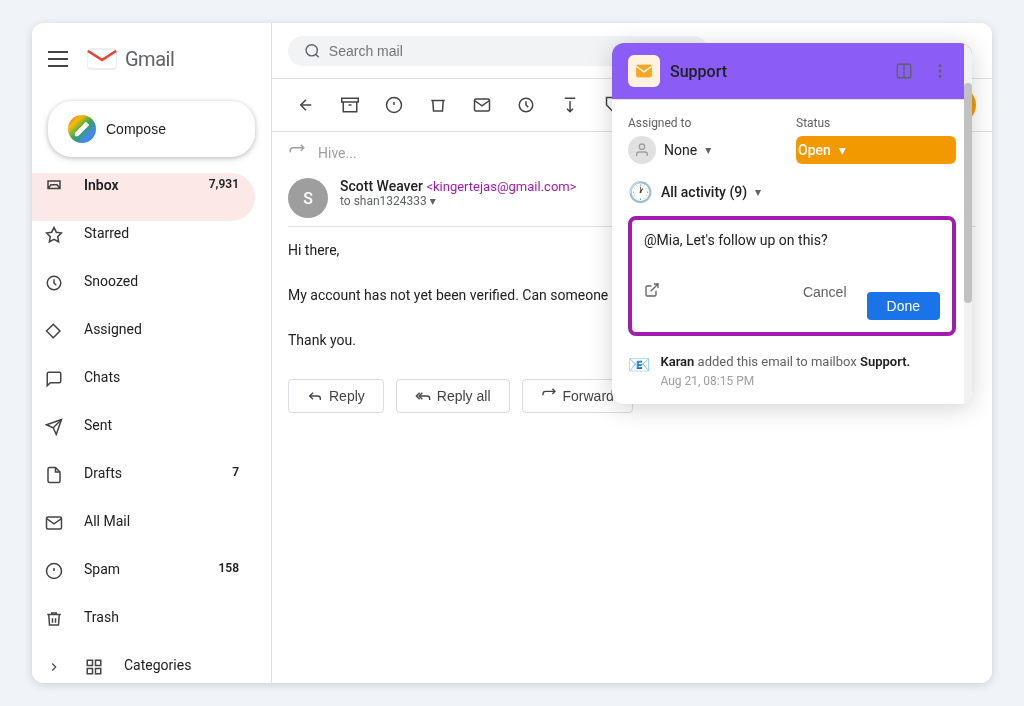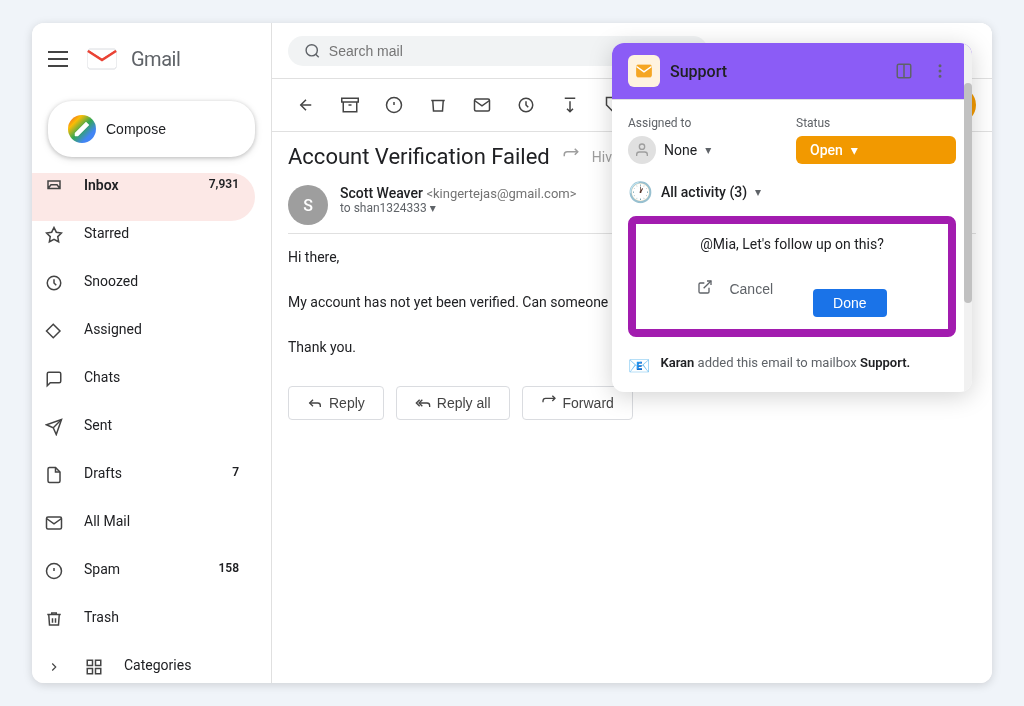--- a/index.html
+++ b/index.html
@@ -40,21 +40,21 @@
     }
     .menu-icon {
       width: 24px; height: 24px;
       cursor: pointer;
       display: flex; flex-direction: column; justify-content: center; gap: 5px;
     }
     .menu-icon span {
       display: block; width: 20px; height: 2px; background: #444;
     }
     .gmail-logo {
-      display: flex; align-items: center; gap: 11px;
+      display: flex; align-items: center; gap: 5px;
     }
     .gmail-text {
       font-size: 20px; color: #5f6368; font-weight: 400; letter-spacing: -0.5px;
     }
     .compose-btn {
       margin: 8px 16px 16px 16px;
       display: flex; align-items: center; gap: 10px;
       padding: 14px 20px;
       border-radius: 24px;
       background: #fff;
@@ -144,21 +144,21 @@
       border-bottom: 1px solid #e0e0e0;
     }
     .avatar-circle {
       width: 40px; height: 40px; border-radius: 50%;
       background: #9e9e9e; color: white;
       display: flex; align-items: center; justify-content: center;
       font-size: 16px; font-weight: 500; flex-shrink: 0;
     }
     .sender-info { flex: 1; }
     .sender-name { font-size: 14px; font-weight: 500; color: #202124; }
-    .sender-name a { color: #737373; text-decoration: none; font-size: 13px; font-weight: 400; }
+    .sender-name a { color: #a21caf; text-decoration: none; font-size: 13px; font-weight: 400; }
     .to-line { font-size: 12px; color: #5f6368; }
     .email-body-text { padding: 12px 0; font-size: 14px; color: #202124; line-height: 1.6; }
     .email-actions { display: flex; gap: 12px; padding: 16px 0; }
     .email-action-btn {
       display: flex; align-items: center; gap: 6px;
       padding: 8px 18px;
       border: 1px solid #dadce0; border-radius: 4px;
       cursor: pointer; font-size: 14px; color: #444;
       background: #fff;
     }
@@ -213,52 +213,52 @@
       background: #e0e0e0;
       display: flex; align-items: center; justify-content: center;
       color: #9e9e9e;
     }
     .assigned-text { font-size: 14px; color: #202124; }
     .chevron-down { font-size: 12px; color: #5f6368; }
     .status-control {
       display: flex; align-items: center; gap: 8px;
       background: #f29900;
       color: white;
-      padding: 6px 14px;
+      padding: 6px 2px;
       border-radius: 6px;
       cursor: pointer;
       font-size: 14px; font-weight: 500;
     }
     .activity-section { margin-top: 4px; }
     .activity-header {
       display: flex; align-items: center; gap: 8px;
       margin-bottom: 12px;
       cursor: pointer;
     }
     .activity-icon { font-size: 20px; }
     .activity-title { font-size: 14px; font-weight: 500; color: #202124; }
     .activity-chevron { font-size: 12px; color: #5f6368; }
     .comment-box {
-      border: 8px solid #a21caf;
+      border: 4px solid #a21caf;
       border-radius: 8px;
       padding: 12px;
       min-height: 120px;
-      display: flex; flex-direction: column; align-items: center;
+      display: flex; flex-direction: column;
     }
     .comment-text {
       font-size: 14px; color: #202124;
       flex: 1;
       margin-bottom: 8px;
     }
     .comment-footer {
       display: flex; align-items: center; justify-content: space-between;
       margin-top: auto;
     }
     .comment-link-icon { color: #5f6368; cursor: pointer; font-size: 16px; }
-    .comment-buttons { display: flex; gap: 24px; }
+    .comment-buttons { display: flex; gap: 4px; }
     .btn-cancel {
       padding: 6px 16px;
       border: none; background: transparent;
       color: #5f6368; cursor: pointer;
       font-size: 14px; border-radius: 4px;
     }
     .btn-done {
       padding: 6px 20px;
       border: none; background: #1a73e8;
       color: white; cursor: pointer;
@@ -527,21 +527,20 @@
           <svg width="20" height="20" viewBox="0 0 24 24" fill="none" stroke="#5f6368" stroke-width="2">
               <circle cx="12" cy="12" r="3"></circle>
               <path d="M19.4 15a1.65 1.65 0 00.33 1.82l.06.06a2 2 0 010 2.83 2 2 0 01-2.83 0l-.06-.06a1.65 1.65 0 00-1.82-.33 1.65 1.65 0 00-1 1.51V21a2 2 0 01-4 0v-.09A1.65 1.65 0 009 19.4a1.65 1.65 0 00-1.82.33l-.06.06a2 2 0 01-2.83 0 2 2 0 010-2.83l.06-.06A1.65 1.65 0 004.68 15a1.65 1.65 0 00-1.51-1H3a2 2 0 010-4h.09A1.65 1.65 0 004.6 9a1.65 1.65 0 00-.33-1.82l-.06-.06a2 2 0 010-2.83 2 2 0 012.83 0l.06.06A1.65 1.65 0 009 4.68a1.65 1.65 0 001-1.51V3a2 2 0 014 0v.09a1.65 1.65 0 001 1.51 1.65 1.65 0 001.82-.33l.06-.06a2 2 0 012.83 0 2 2 0 010 2.83l-.06.06A1.65 1.65 0 0019.4 9a1.65 1.65 0 001.51 1H21a2 2 0 010 4h-.09a1.65 1.65 0 00-1.51 1z"></path>
             </svg>
         </div>
         <div class="user-avatar-top" style="background:#f29900;">k</div>
       </div>
     </div>
 
     <div class="email-subject-row">
-      <span class="subject-text">Account Verification Failed</span>
       <svg width="18" height="18" viewBox="0 0 24 24" fill="none" stroke="#9e9e9e" stroke-width="2">
           <polyline points="17,1 21,5 17,9"></polyline>
           <path d="M3 11V9a4 4 0 014-4h14"></path>
         </svg>
       <span style="font-size:14px;color:#9e9e9e;">Hive...</span>
     </div>
 
     <div class="email-body-area">
       <div class="email-meta">
         <div class="avatar-circle">S</div>
@@ -644,21 +643,21 @@
           <div class="status-control">
             <span>Open</span>
             <span>▾</span>
           </div>
         </div>
       </div>
 
       <div class="activity-section">
         <div class="activity-header">
           <span class="activity-icon">🕐</span>
-          <span class="activity-title">All activity (3)</span>
+          <span class="activity-title">All activity (9)</span>
           <span class="activity-chevron">▾</span>
         </div>
 
         <div class="comment-box">
           <div class="comment-text" contenteditable="true" style="outline: none;">@Mia, Let's follow up on this?</div>
           <div class="comment-footer">
             <div class="comment-link-icon">
               <svg width="16" height="16" viewBox="0 0 24 24" fill="none" stroke="#5f6368" stroke-width="2">
                   <path d="M18 13v6a2 2 0 01-2 2H5a2 2 0 01-2-2V8a2 2 0 012-2h6"></path>
                   <polyline points="15,3 21,3 21,9"></polyline>
@@ -673,19 +672,20 @@
         </div>
 
         <div class="activity-log">
           <span class="activity-log-icon">📧</span>
           <div>
             <div class="activity-log-text">
               <strong>Karan</strong>
               <span> added this email to mailbox </span>
               <strong>Support.</strong>
             </div>
+            <div class="activity-timestamp">Aug 21, 08:15 PM</div>
           </div>
         </div>
       </div>
     </div>
   </div>
 
 </div>
 
 </body></html>

